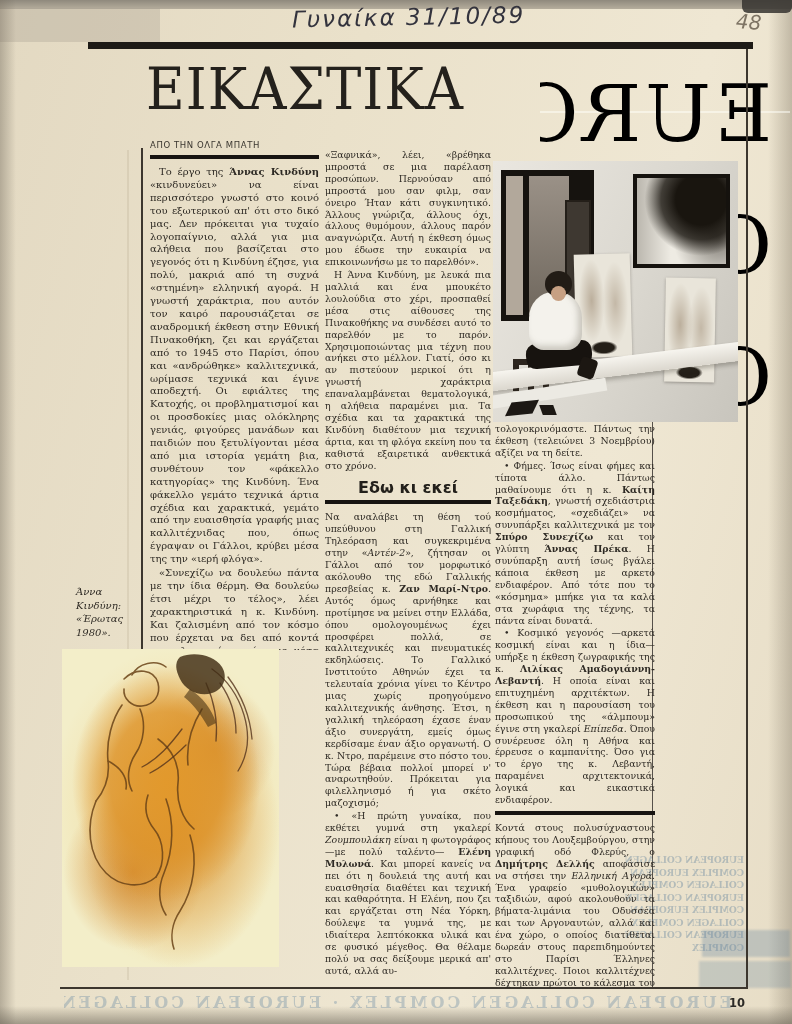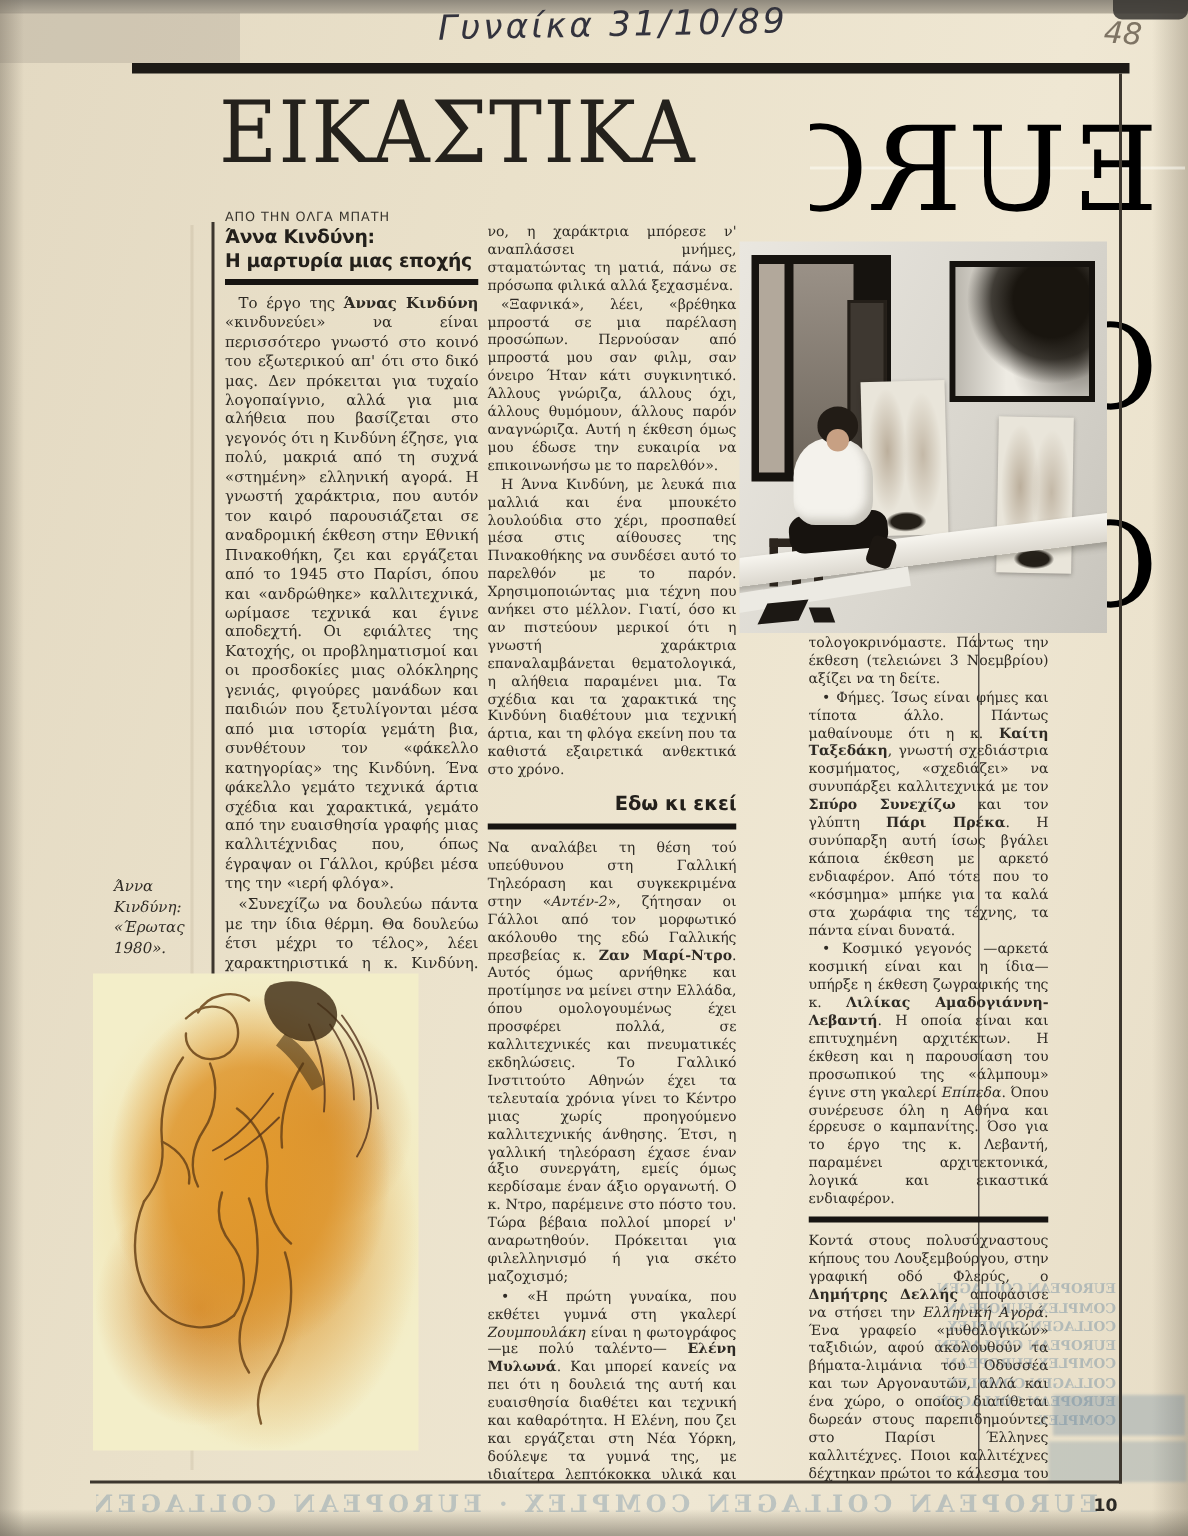--- a/index.html
+++ b/index.html
@@ -41,26 +41,26 @@
   #border-bottom{left:60px;top:987px;width:688px;height:2px;}
   #rule-left-col{left:141px;top:148px;width:2px;height:502px;}
   #rule-divider{left:652px;top:421px;width:1px;height:567px;background:#55504a;}
   
   .col{z-index:2;color:#2e2a24;text-align:justify;overflow:hidden;}
   .col p{margin:0 0 1px 0;text-indent:9px;}
   .col p:first-child{text-indent:0;}
   .col.indent-first p:first-child{text-indent:9px;}
   #col1{left:150px;top:150px;width:169px;height:500px;font-size:10px;line-height:12.9px;}
   #col2{left:325px;top:149px;width:166px;height:840px;font-size:9.4px;line-height:11.9px;}
-  #col3{left:495px;top:423px;width:160px;height:566px;font-size:9.4px;line-height:11.9px;margin-left:44px;}
+  #col3{left:495px;top:423px;width:160px;height:566px;font-size:9.4px;line-height:11.9px;}
   .col-heading{font-family:"DejaVu Sans",sans-serif;font-weight:bold;font-size:12.5px;line-height:15.5px;
      color:#23201b;text-align:left;letter-spacing:-.2px;}
   .heading-rule{height:4px;background:#171411;margin:5px 0 7px 0;}
-  .subheading{font-family:"DejaVu Sans",sans-serif;font-weight:bold;font-size:13px;line-height:15px;
-     color:#23201b;text-align:right;margin-top:9px;}
+  .subheading{font-family:"DejaVu Sans",sans-serif;font-weight:bold;font-size:16px;line-height:15px;
+     color:#23201b;text-align:center;margin-top:9px;}
   
   .caption{font-style:italic;color:#2f2b25;z-index:2;}
   #artwork-caption{left:76px;top:585px;width:58px;font-size:10px;line-height:13.5px;}
   #photo-caption{left:660px;top:421px;width:77px;font-size:10px;line-height:13.2px;text-align:left;}
   #page-number{left:729px;top:996px;font-family:"DejaVu Sans",sans-serif;font-weight:bold;
      font-size:11.5px;color:#2c2a26;z-index:3;}
   
   #photo{left:493px;top:161px;width:245px;height:261px;z-index:2;overflow:hidden;
      background:linear-gradient(115deg,#eae7e0 0%,#dad7cf 55%,#c8c5bd 100%);}
   #frame-doorway{left:8px;top:9px;width:93px;height:151px;background:#16130f;}
@@ -136,24 +136,20 @@
   <div class="abs" id="top-bar"></div>
   <div class="abs" id="page-title">ΕΙΚΑΣΤΙΚΑ</div>
   <div class="abs" id="byline">ΑΠΟ ΤΗΝ ΟΛΓΑ ΜΠΑΤΗ</div>
 
   <div class="abs rule" id="border-right"></div>
   <div class="abs rule" id="border-bottom"></div>
   <div class="abs rule" id="rule-left-col"></div>
   <div class="abs" id="rule-divider"></div>
 
   <div class="abs col indent-first" id="col1">
-    <div class="col-heading">
-      <div>Άννα Κινδύνη:</div>
-      <div>Η μαρτυρία μιας εποχής</div>
-    </div>
     <div class="heading-rule"></div>
     <div>
         <p>Το έργο της <b>Άννας Κινδύνη</b> «κινδυνεύει» να είναι περισσότερο γνωστό στο κοινό του εξωτερικού απ' ότι στο δικό μας. Δεν πρόκειται για τυχαίο λογοπαίγνιο, αλλά για μια αλήθεια που βασίζεται στο γεγονός ότι η Κινδύνη έζησε, για πολύ, μακριά από τη συχνά «στημένη» ελληνική αγορά. Η γνωστή χαράκτρια, που αυτόν τον καιρό παρουσιάζεται σε αναδρομική έκθεση στην Εθνική Πινακοθήκη, ζει και εργάζεται από το 1945 στο Παρίσι, όπου και «ανδρώθηκε» καλλιτεχνικά, ωρίμασε τεχνικά και έγινε αποδεχτή. Οι εφιάλτες της Κατοχής, οι προβληματισμοί και οι προσδοκίες μιας ολόκληρης γενιάς, φιγούρες μανάδων και παιδιών που ξετυλίγονται μέσα από μια ιστορία γεμάτη βια, συνθέτουν τον «φάκελλο κατηγορίας» της Κινδύνη. Ένα φάκελλο γεμάτο τεχνικά άρτια σχέδια και χαρακτικά, γεμάτο από την ευαισθησία γραφής μιας καλλιτέχνιδας που, όπως έγραψαν οι Γάλλοι, κρύβει μέσα της την «ιερή φλόγα».</p>
         <p>«Συνεχίζω να δουλεύω πάντα με την ίδια θέρμη. Θα δουλεύω έτσι μέχρι το τέλος», λέει χαρακτηριστικά η κ. Κινδύνη. Και ζαλισμένη από τον κόσμο που έρχεται να δει από κοντά την πλαστική πορεία της μέσα στο χρό-</p>
       </div>
   </div>
 
   <div class="abs caption" id="artwork-caption">Άννα Κινδύνη: «Έρωτας 1980».</div>
 
   <div class="abs" id="artwork">
@@ -179,21 +175,20 @@
         <path d="M120,80 C108,96 96,110 80,118"></path>
         <path d="M124,96 C112,108 100,118 88,124"></path>
       </g>
       <path d="M118,8 C132,2 152,6 160,18 C166,28 162,40 150,44 C138,48 124,42 118,30 C114,22 112,14 118,8 Z" fill="#3f2c14" opacity="0.82"></path>
       <path d="M128,40 C140,48 150,60 154,74 L146,78 C138,64 130,54 122,48 Z" fill="#4a3316" opacity="0.6"></path>
     </svg>
   </div>
 
   <div class="abs col" id="col2">
     <div>
-        <p>νο, η χαράκτρια μπόρεσε ν' αναπλάσσει μνήμες, σταματώντας τη ματιά, πάνω σε πρόσωπα φιλικά αλλά ξεχασμένα.</p>
         <p>«Ξαφνικά», λέει, «βρέθηκα μπροστά σε μια παρέλαση προσώπων. Περνούσαν από μπροστά μου σαν φιλμ, σαν όνειρο Ήταν κάτι συγκινητικό. Άλλους γνώριζα, άλλους όχι, άλλους θυμόμουν, άλλους παρόν αναγνώριζα. Αυτή η έκθεση όμως μου έδωσε την ευκαιρία να επικοινωνήσω με το παρελθόν».</p>
         <p>Η Άννα Κινδύνη, με λευκά πια μαλλιά και ένα μπουκέτο λουλούδια στο χέρι, προσπαθεί μέσα στις αίθουσες της Πινακοθήκης να συνδέσει αυτό το παρελθόν με το παρόν. Χρησιμοποιώντας μια τέχνη που ανήκει στο μέλλον. Γιατί, όσο κι αν πιστεύουν μερικοί ότι η γνωστή χαράκτρια επαναλαμβάνεται θεματολογικά, η αλήθεια παραμένει μια. Τα σχέδια και τα χαρακτικά της Κινδύνη διαθέτουν μια τεχνική άρτια, και τη φλόγα εκείνη που τα καθιστά εξαιρετικά ανθεκτικά στο χρόνο.</p>
       </div>
     <div class="subheading">Εδω κι εκεί</div>
     <div class="heading-rule"></div>
     <div>
         <p>Να αναλάβει τη θέση τού υπεύθυνου στη Γαλλική Τηλεόραση και συγκεκριμένα στην «<i>Αντέν-2</i>», ζήτησαν οι Γάλλοι από τον μορφωτικό ακόλουθο της εδώ Γαλλικής πρεσβείας κ. <b>Ζαν Μαρί-Ντρο</b>. Αυτός όμως αρνήθηκε και προτίμησε να μείνει στην Ελλάδα, όπου ομολογουμένως έχει προσφέρει πολλά, σε καλλιτεχνικές και πνευματικές εκδηλώσεις. Το Γαλλικό Ινστιτούτο Αθηνών έχει τα τελευταία χρόνια γίνει το Κέντρο μιας χωρίς προηγούμενο καλλιτεχνικής άνθησης. Έτσι, η γαλλική τηλεόραση έχασε έναν άξιο συνεργάτη, εμείς όμως κερδίσαμε έναν άξιο οργανωτή. Ο κ. Ντρο, παρέμεινε στο πόστο του. Τώρα βέβαια πολλοί μπορεί ν' αναρωτηθούν. Πρόκειται για φιλελληνισμό ή για σκέτο μαζοχισμό;</p>
         <p>• «Η πρώτη γυναίκα, που εκθέτει γυμνά στη γκαλερί <i>Ζουμπουλάκη</i> είναι η φωτογράφος —με πολύ ταλέντο— <b>Ελένη Μυλωνά</b>. Και μπορεί κανείς να πει ότι η δουλειά της αυτή και ευαισθησία διαθέτει και τεχνική και καθαρότητα. Η Ελένη, που ζει και εργάζεται στη Νέα Υόρκη, δούλεψε τα γυμνά της, με ιδιαίτερα λεπτόκοκκα υλικά και σε φυσικό μέγεθος. Θα θέλαμε πολύ να σας δείξουμε μερικά απ' αυτά, αλλά αυ-</p>
       </div>
   </div>
@@ -216,21 +211,21 @@
     <div class="abs" id="woman-shirt"></div>
     <div class="abs" id="woman-hair"></div>
     <div class="abs" id="woman-face"></div>
     <div class="abs floor-mark" id="floor-mark-1"></div>
     <div class="abs floor-mark" id="floor-mark-2"></div>
   </div>
 
   <div class="abs col" id="col3">
     <div>
         <p>τολογοκρινόμαστε. Πάντως την έκθεση (τελειώνει 3 Νοεμβρίου) αξίζει να τη δείτε.</p>
-        <p>• Φήμες. Ίσως είναι φήμες και τίποτα άλλο. Πάντως μαθαίνουμε ότι η κ. <b>Καίτη Ταξεδάκη</b>, γνωστή σχεδιάστρια κοσμήματος, «σχεδιάζει» να συνυπάρξει καλλιτεχνικά με τον <b>Σπύρο Συνεχίζω</b> και τον γλύπτη <b>Πάρι Πρέκα</b>. Η συνύπαρξη αυτή ίσως βγάλει κάποια έκθεση με αρκετό ενδιαφέρον. Από τότε που το «κόσμημα» μπήκε για τα καλά στα χωράφια της τέχνης, τα πάντα είναι δυνατά.</p>
+        <p>• Φήμες. Ίσως είναι φήμες και τίποτα άλλο. Πάντως μαθαίνουμε ότι η κ. <b>Καίτη Ταξεδάκη</b>, γνωστή σχεδιάστρια κοσμήματος, «σχεδιάζει» να συνυπάρξει καλλιτεχνικά με τον <b>Σπύρο Συνεχίζω</b> και τον γλύπτη <b>Άννας Πρέκα</b>. Η συνύπαρξη αυτή ίσως βγάλει κάποια έκθεση με αρκετό ενδιαφέρον. Από τότε που το «κόσμημα» μπήκε για τα καλά στα χωράφια της τέχνης, τα πάντα είναι δυνατά.</p>
         <p>• Κοσμικό γεγονός —αρκετά κοσμική είναι και η ίδια— υπήρξε η έκθεση ζωγραφικής της κ. <b>Λιλίκας Αμαδογιάννη-Λεβαντή</b>. Η οποία είναι και επιτυχημένη αρχιτέκτων. Η έκθεση και η παρουσίαση του προσωπικού της «άλμπουμ» έγινε στη γκαλερί <i>Επίπεδα</i>. Όπου συνέρευσε όλη η Αθήνα και έρρευσε ο καμπανίτης. Όσο για το έργο της κ. Λεβαντή, παραμένει αρχιτεκτονικά, λογικά και εικαστικά ενδιαφέρον.</p>
       </div>
     <div class="heading-rule"></div>
     <div>
         <p>Κοντά στους πολυσύχναστους κήπους του Λουξεμβούργου, στην γραφική οδό Φλερύς, ο <b>Δημήτρης Δελλής</b> αποφάσισε να στήσει την <i>Ελληνική Αγορά</i>. Ένα γραφείο «μυθολογικών» ταξιδιών, αφού ακολουθούν τα βήματα-λιμάνια του Οδυσσέα και των Αργοναυτών, αλλά και ένα χώρο, ο οποίος διατίθεται δωρεάν στους παρεπιδημούντες στο Παρίσι Έλληνες καλλιτέχνες. Ποιοι καλλιτέχνες δέχτηκαν πρώτοι το κάλεσμα του αμετανόητου αυτού</p>
       </div>
   </div>
 
 
   <div class="abs" id="page-number">10</div>

